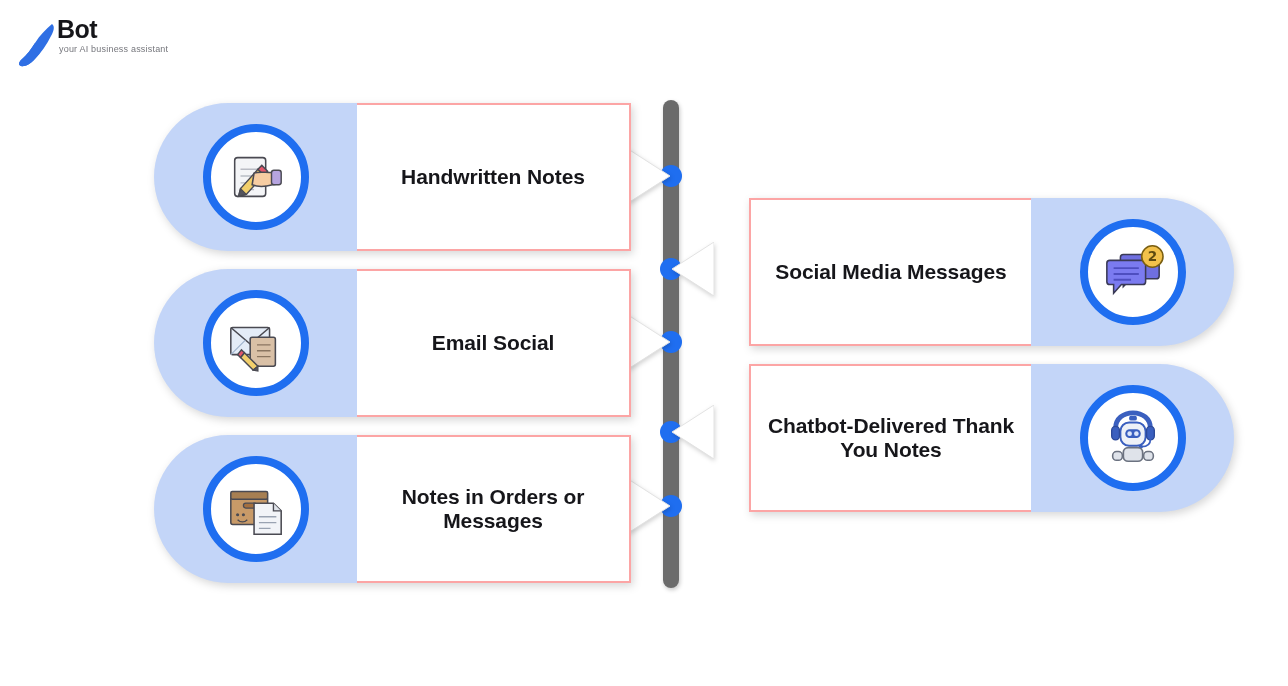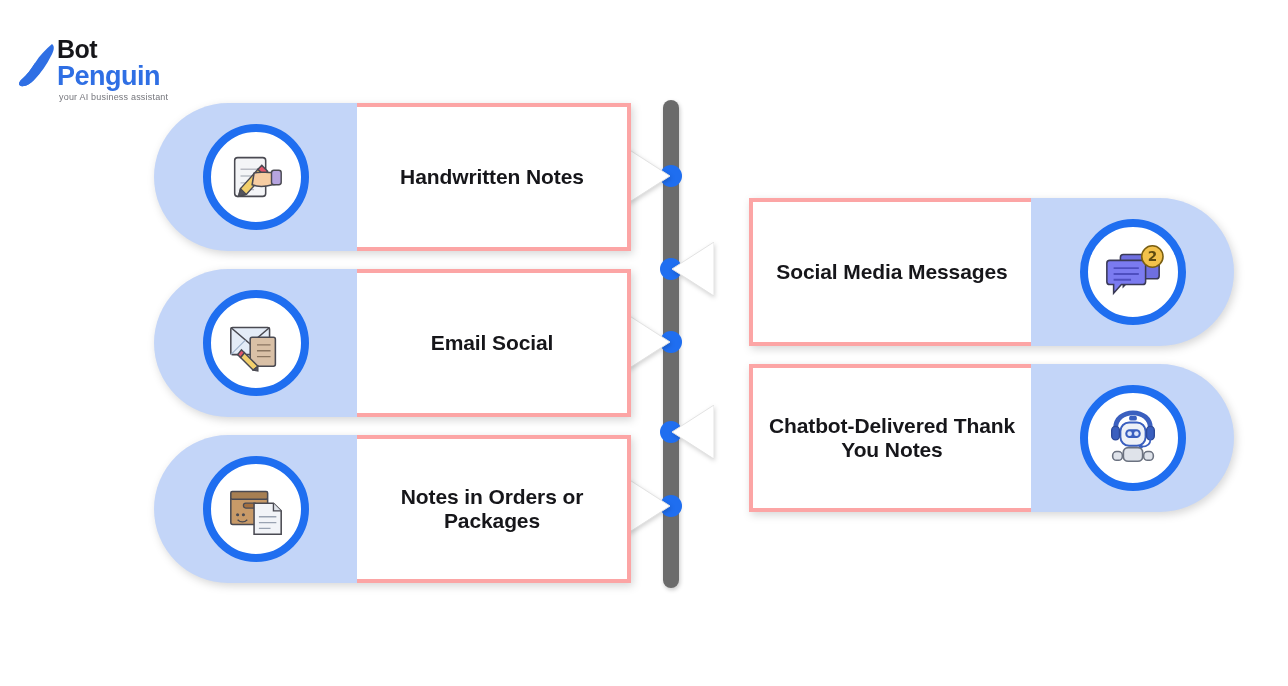--- a/index.html
+++ b/index.html
@@ -19,21 +19,20 @@
     background: #ffffff;
   }
 
   
   #logo {
     position: absolute;
     left: 16px;
     top: 14px;
     width: 200px;
     height: 72px;
-    margin-top: 20px;
   }
   #logo-mark {
     position: absolute;
     left: 0px;
     top: 8px;
     width: 42px;
     height: 48px;
   }
   #logo-text {
     position: absolute;
@@ -101,21 +100,21 @@
     display: flex;
     align-items: center;
     justify-content: center;
   }
   .card-left .icon-pane  { border-radius: 74px 0 0 74px; }
   .card-right .icon-pane { border-radius: 0 74px 74px 0; }
 
   .label-pane {
     flex: 1 1 auto;
     background: #ffffff;
-    border: 4px solid #fca5a5;
+    border: 2px solid #fca5a5;
     display: flex;
     align-items: center;
     justify-content: center;
     padding: 0 14px;
   }
   .card-left  .label-pane { border-left: none; }
   .card-right .label-pane { border-right: none; }
 
   .card-label {
     font-size: 21px;
@@ -159,21 +158,20 @@
 
   <div id="logo">
     <div id="logo-mark">
       <svg viewBox="0 0 42 48" width="42" height="48" xmlns="http://www.w3.org/2000/svg">
         <path d="M36 2 C30 7 24 13 19 21 C15 27 11 33 5 38 C3 40 2 43 5 44 C9 45 14 42 18 38 C25 31 31 22 35 14 C38 9 39 4 36 2 Z" fill="#2f6fe4"></path>
         <path d="M19 21 C15 27 11 33 5 38 C3 40 2 43 5 44 C9 45 14 42 18 38 C22 34 25 29 27 25 Z" fill="#2f6fe4"></path>
       </svg>
     </div>
     <div id="logo-text">
       <div class="logo-word-bot">Bot</div>
-      <div class="logo-word-penguin">Penguin</div>
       <div class="logo-tagline">your AI business assistant</div>
     </div>
   </div>
 
   <div id="timeline-bar"></div>
 
   <div class="timeline-dot" style="top:165px"></div>
   <div class="timeline-dot" style="top:258px"></div>
   <div class="timeline-dot" style="top:331px"></div>
   <div class="timeline-dot" style="top:421px"></div>
@@ -264,21 +262,21 @@
           <path d="M30 26 L50 26 L58 34 L58 58 L30 58 Z" fill="#f2f4f8" stroke="#4a4a52" stroke-width="1.6"></path>
           <path d="M50 26 L50 34 L58 34" fill="#dfe3ea" stroke="#4a4a52" stroke-width="1.4"></path>
           <line x1="35" y1="40" x2="53" y2="40" stroke="#9aa3b2" stroke-width="1.4"></line>
           <line x1="35" y1="46" x2="53" y2="46" stroke="#9aa3b2" stroke-width="1.4"></line>
           <line x1="35" y1="52" x2="47" y2="52" stroke="#9aa3b2" stroke-width="1.4"></line>
         </svg>
       </div>
     </div>
     <div class="label-pane">
       <div class="card-label">Notes in Orders or
-Packages</div>
+Messages</div>
     </div>
   </div>
 
   <div class="card card-right" style="top:198px">
     <div class="label-pane">
       <div class="card-label">Social Media Messages</div>
     </div>
     <div class="icon-pane">
       <div class="icon-ring">
         <svg class="svg-icon" viewBox="0 0 64 64" xmlns="http://www.w3.org/2000/svg">

